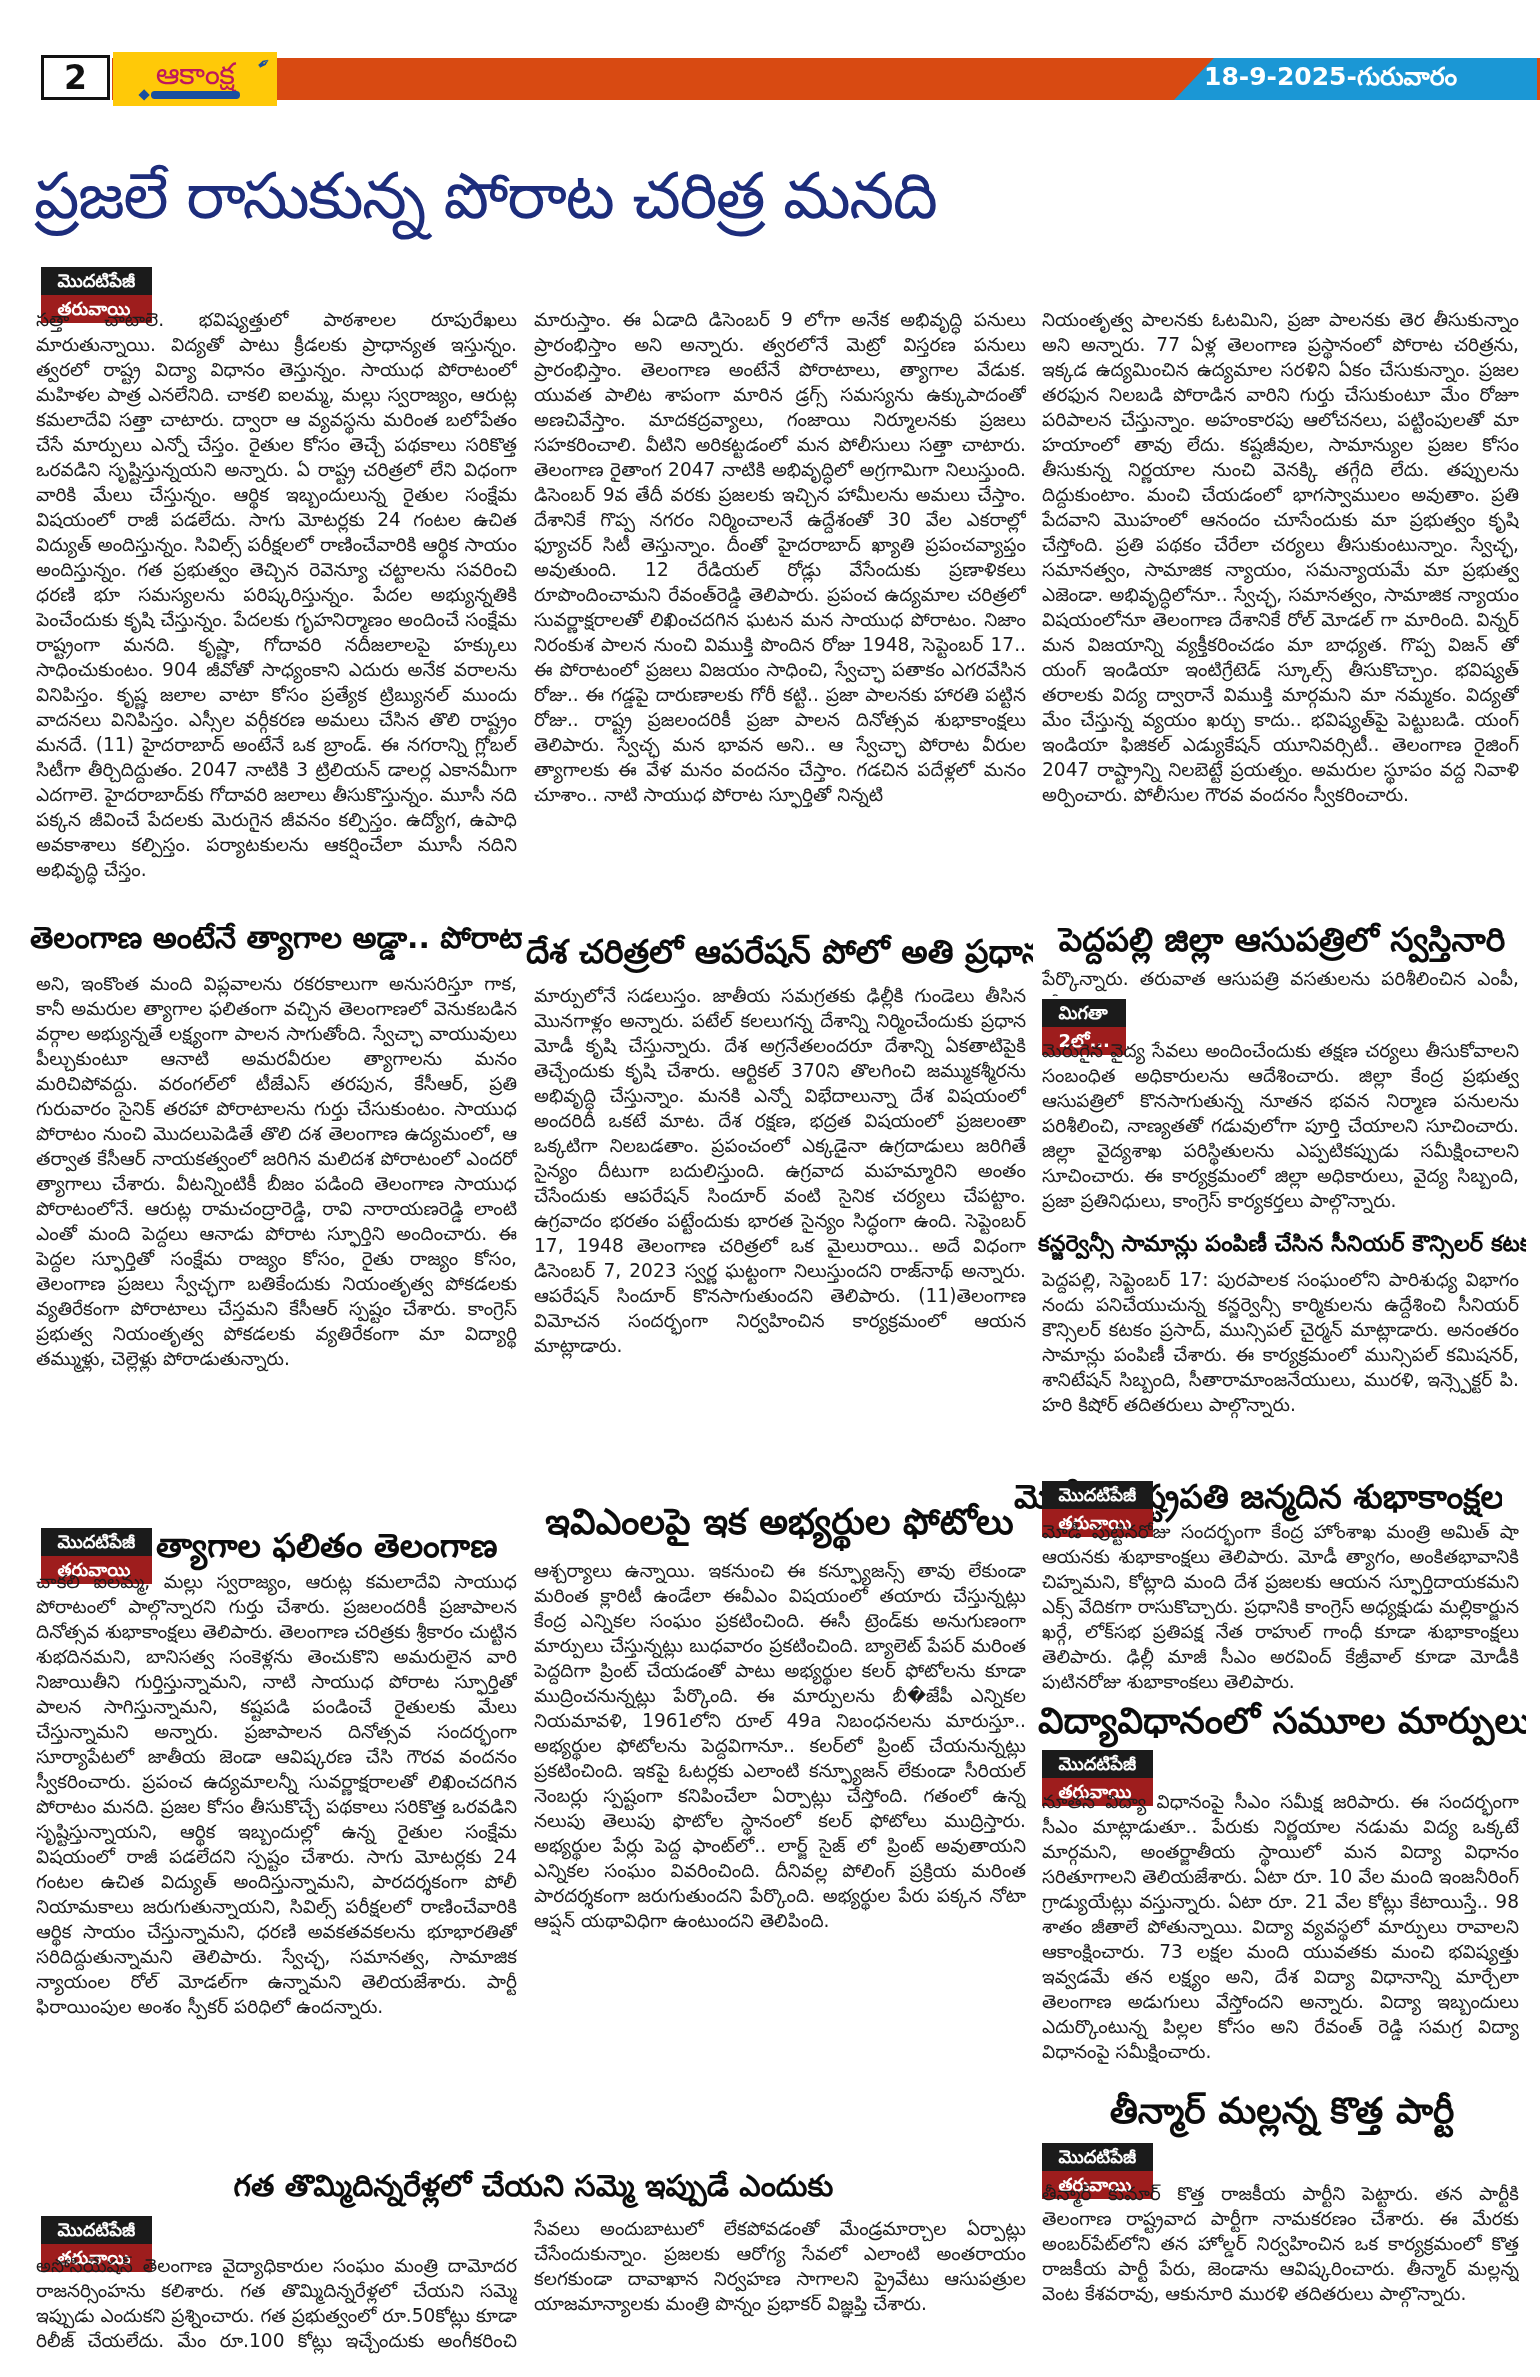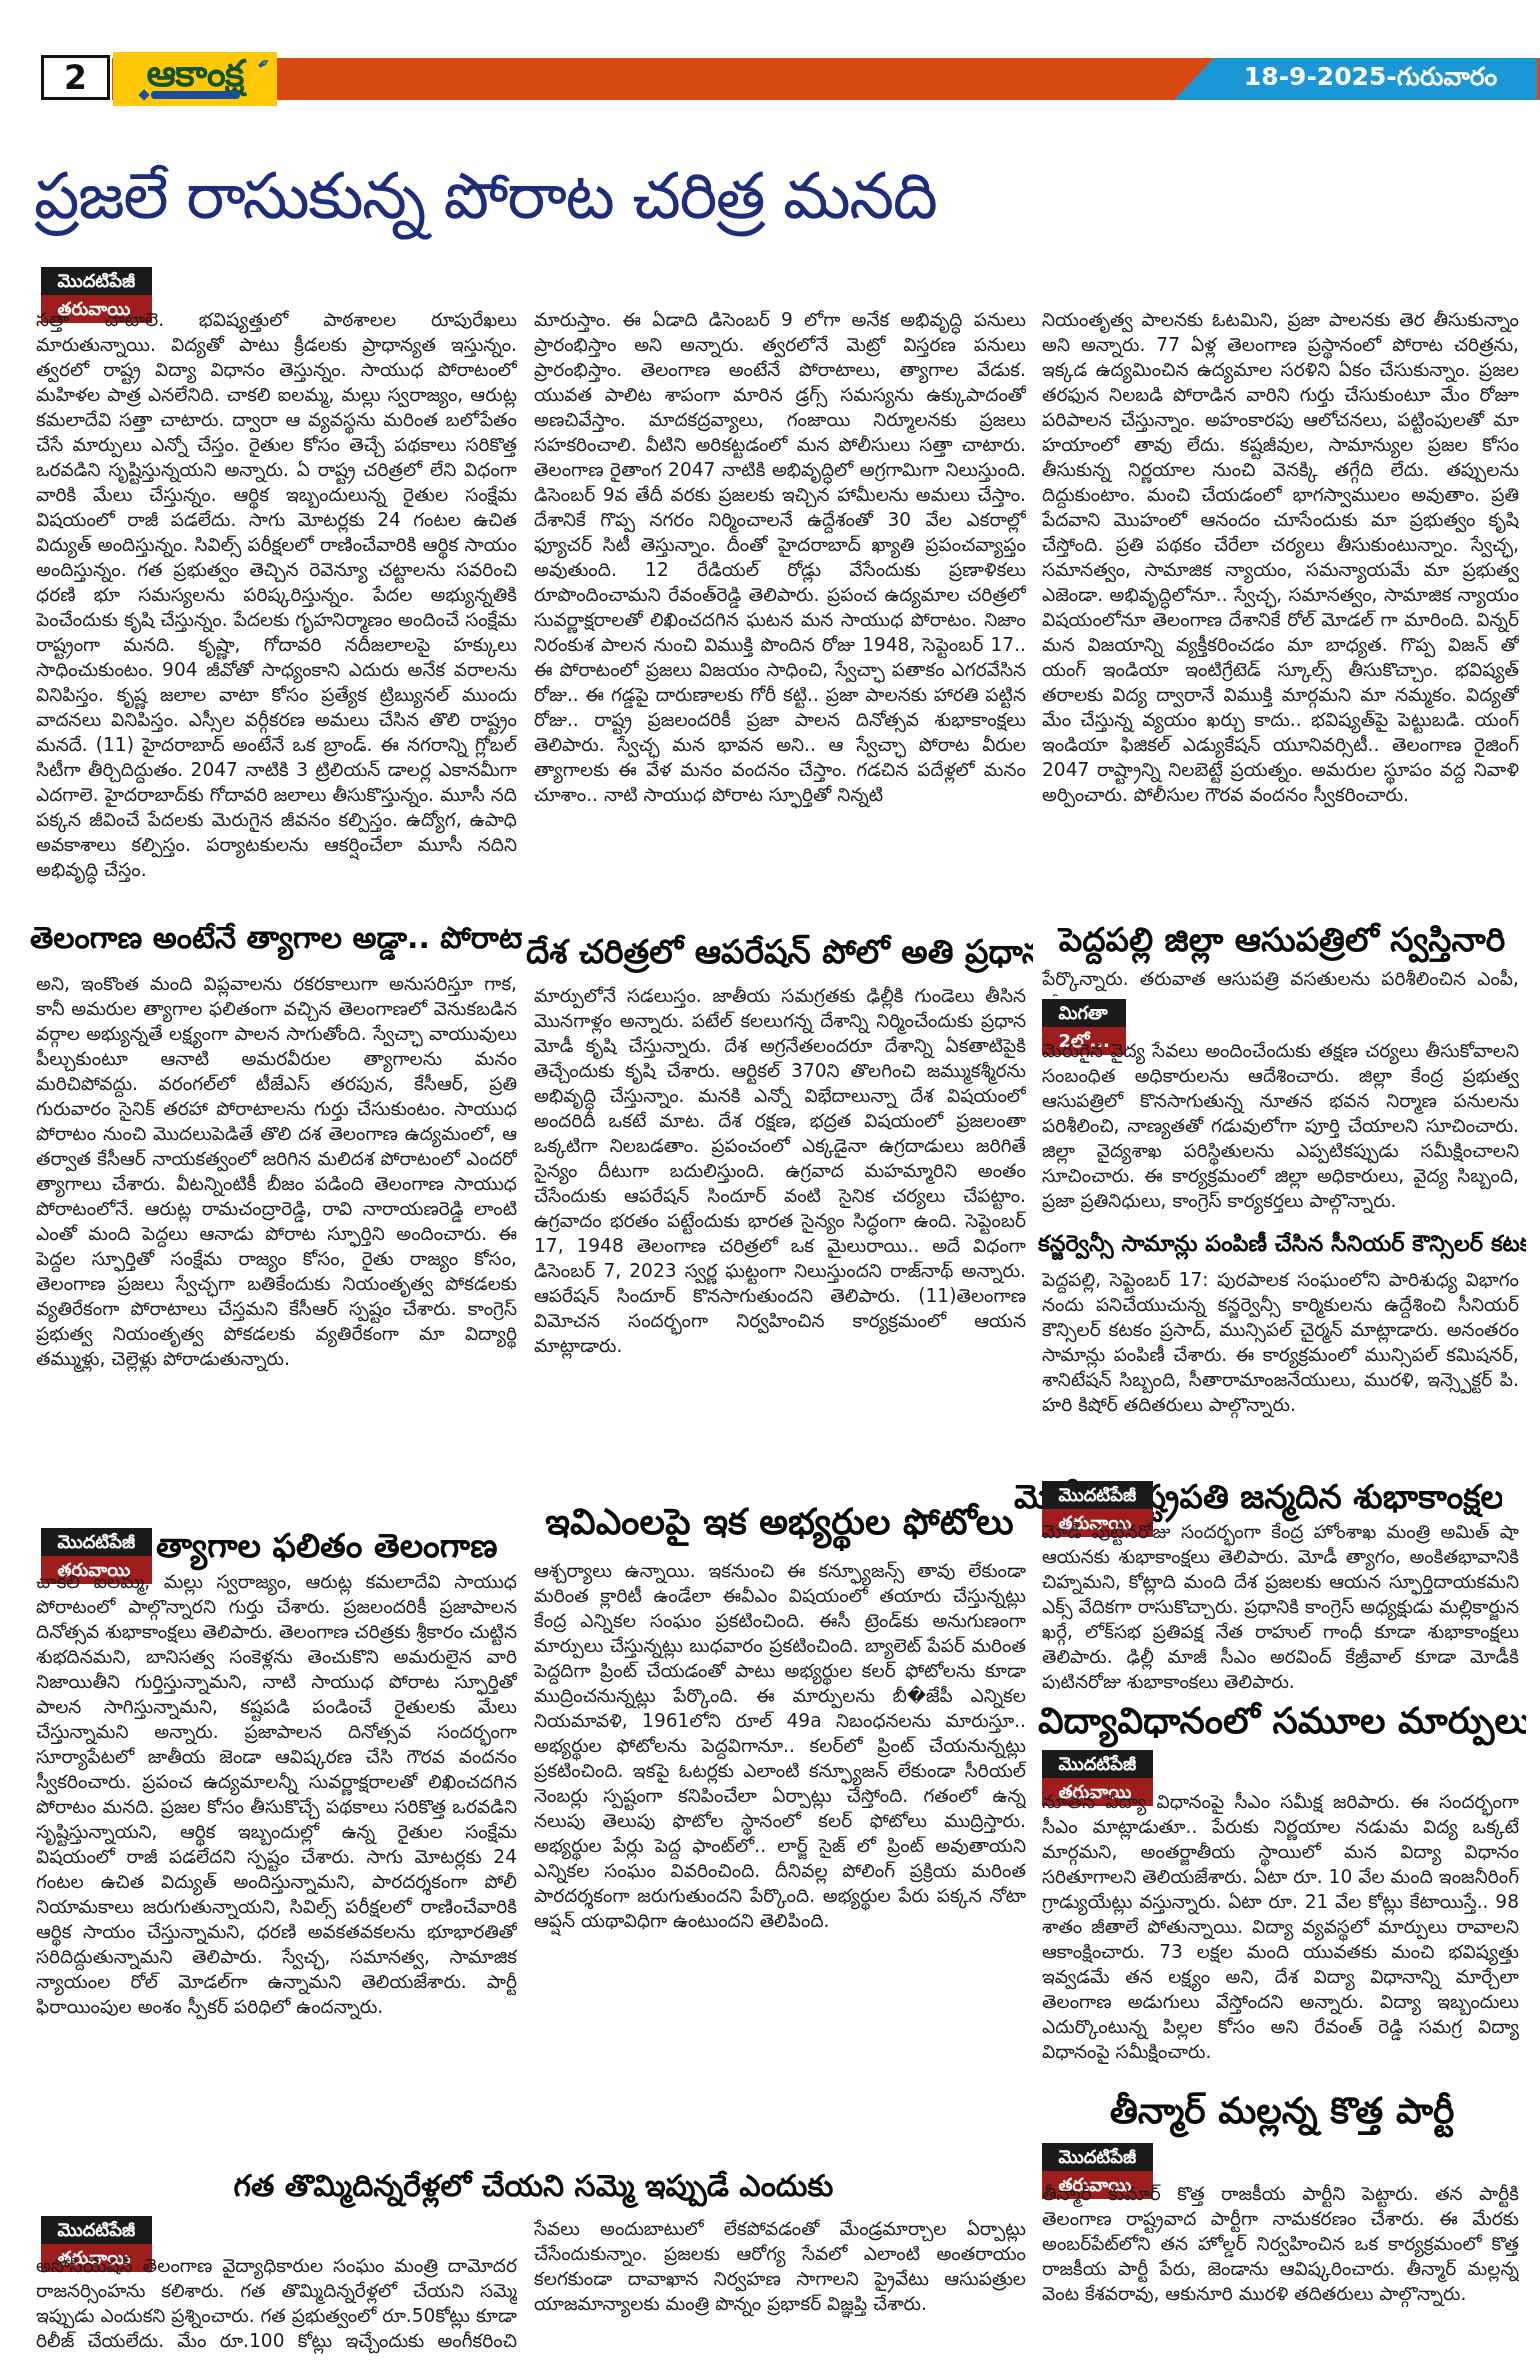--- a/index.html
+++ b/index.html
@@ -6,27 +6,27 @@
   body{font-family:"DejaVu Sans","Liberation Sans",sans-serif;}
   #page{position:relative;width:1541px;height:2377px;background:#ffffff;overflow:hidden;}
 
   
   .orange-bar{position:absolute;left:112px;top:58px;width:1429px;height:42px;background:#d84a12;}
   .page-num{position:absolute;left:41px;top:55px;width:69px;height:45px;background:#ffffff;
             border:3px solid #111;box-sizing:border-box;display:flex;align-items:center;justify-content:center;
             font-size:33px;font-weight:bold;color:#111;}
   .logo{position:absolute;left:113px;top:52px;width:164px;height:54px;background:#ffc908;z-index:2;
         display:flex;flex-direction:column;align-items:center;justify-content:center;}
-  .logo .brand{color:#14532d;font-weight:700;font-size:37px;line-height:30px;letter-spacing:-0.7px;}
+  .logo .brand{color:#be185d;font-weight:400;font-size:30px;line-height:30px;letter-spacing:-0.7px;}
   .logo .pen{position:absolute;right:6px;top:1.5px;color:#1a4fa0;font-size:16.4px;transform:rotate(-35deg);}
   .logo .ribbon{margin-top:1.5px;width:89px;height:8.2px;background:#1a4fa0;border-radius:3.7px;position:relative;}
   .logo .ribbon:before{content:"";position:absolute;left:-10.4px;top:0px;width:8.2px;height:8.2px;background:#1a4fa0;transform:rotate(45deg);}
   .date-wedge{position:absolute;left:1174px;top:58px;width:363px;height:42px;background:#1b97d5;
               clip-path:polygon(11% 0,100% 0,100% 100%,0 100%);
-              display:flex;align-items:center;justify-content:center;z-index:1;}
+              display:flex;align-items:center;z-index:1;}
   .date-wedge span{color:#ffffff;font-weight:bold;font-size:25px;padding-left:30px;}
 
   
   .main-headline{position:absolute;left:34px;top:163px;width:1416px;
                  font-size:64px;font-weight:400;color:#1d2d7c;letter-spacing:-1.5px;line-height:1.05;}
 
   
   .tag{display:inline-flex;height:28px;font-size:18px;font-weight:bold;color:#fff;line-height:28px;flex-direction:column;}
   .tag .t-black{background:#1b1b1b;padding:0 16.4px;}
   .tag .t-red{background:#9e1d1d;padding:0 16.4px;}

